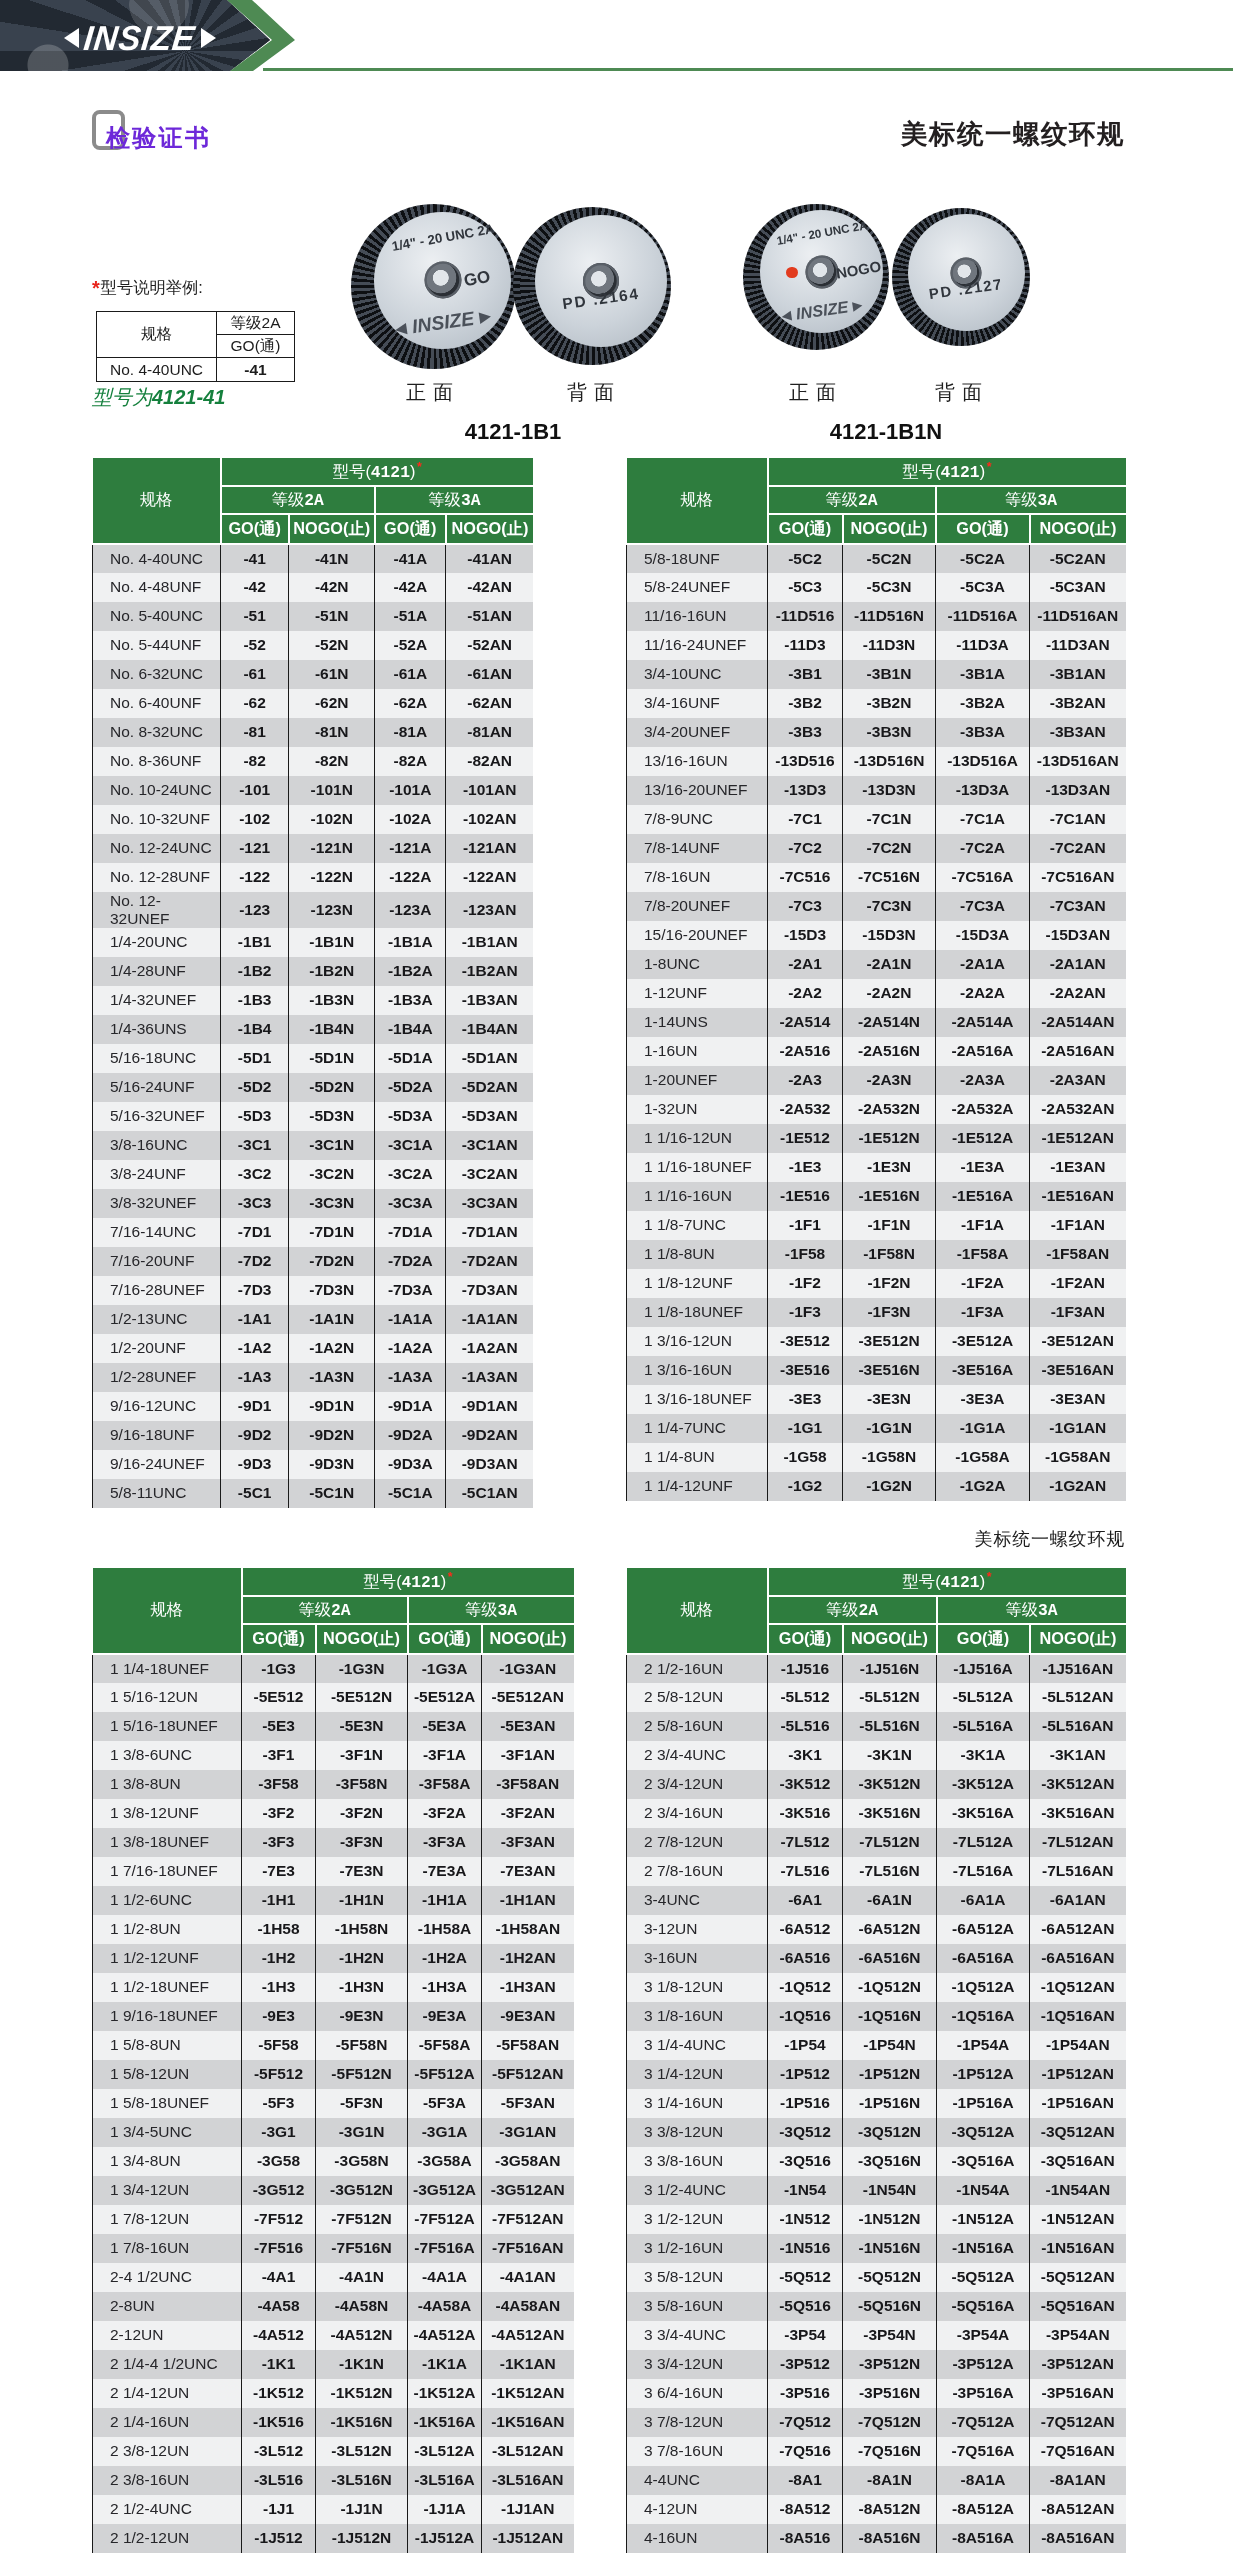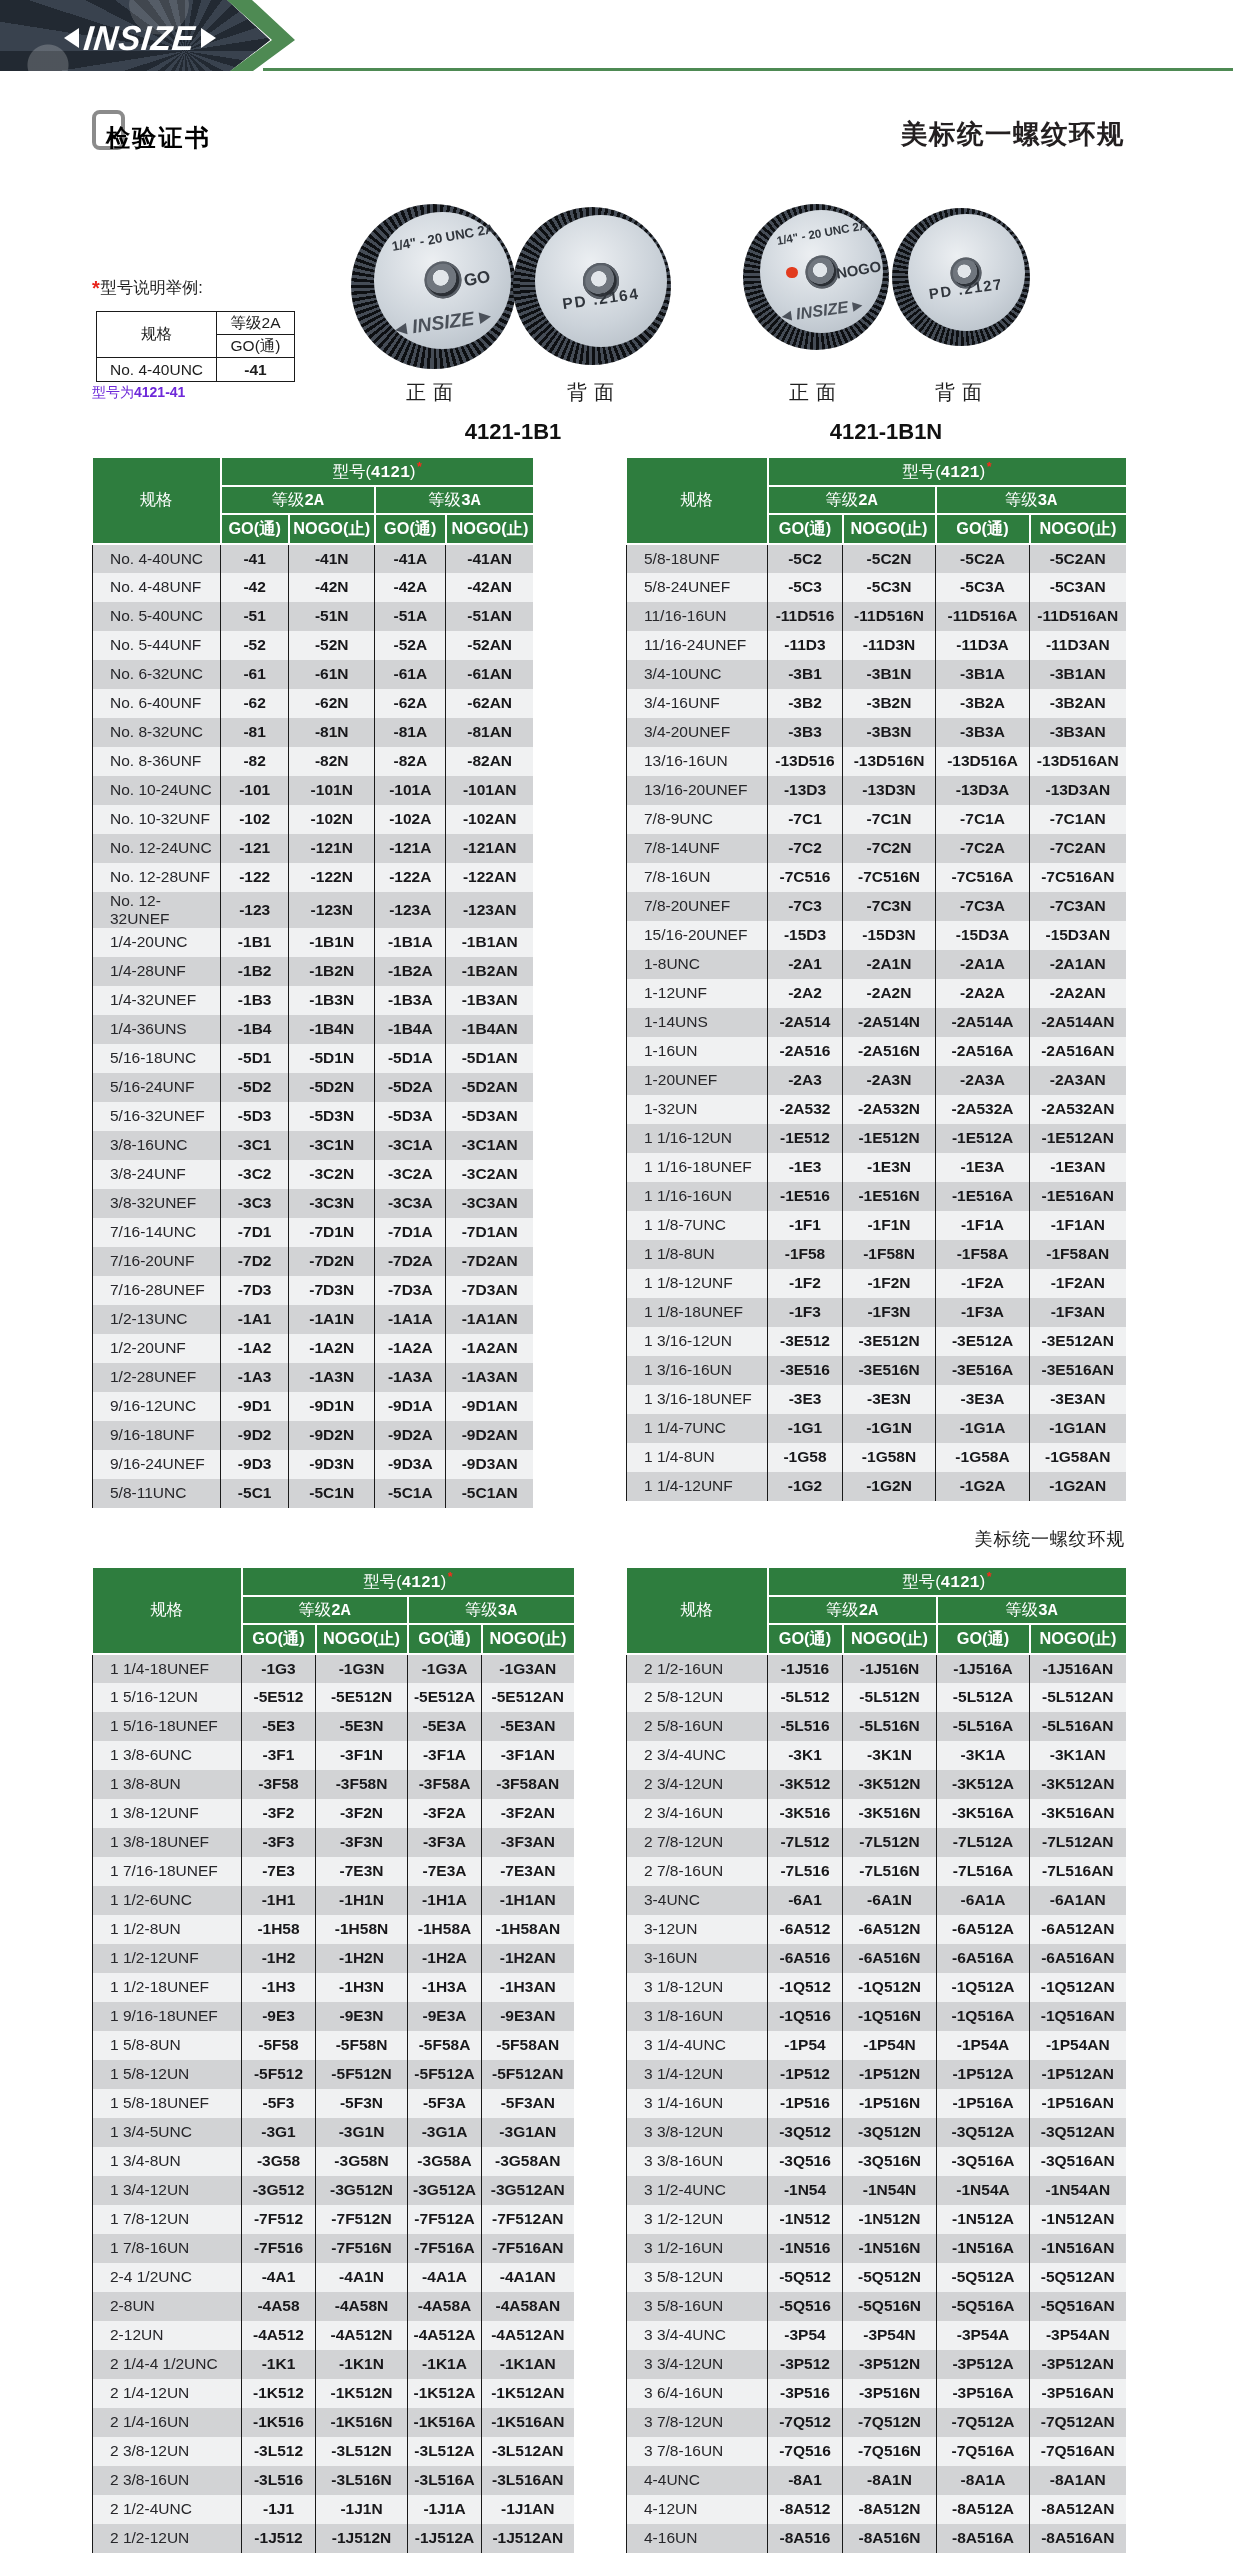--- a/index.html
+++ b/index.html
@@ -37,21 +37,21 @@
   .bullet-sq { width:8.5px; height:8.5px; background:#1a1a1a; margin:5.4px 7px 0 0; flex:0 0 auto; }
 
   
   .ex-note { position:absolute; left:92px; top:277px; font-size:16.3px; color:#1d1d1d; }
   .ex-star { color:#e8231a; font-size:20px; font-weight:bold; vertical-align:-1.6px; margin-right:0.8px; }
   .ex-table { position:absolute; left:96px; top:311px; border-collapse:collapse; background:#fff; }
   .ex-table td { border:1.6px solid #1a1a1a; font-size:15.5px; color:#1d1d1d; text-align:center; vertical-align:middle; }
   .ex-table .c1 { width:120px; }
   .ex-table .c2 { width:78px; height:23px; }
   .ex-table .val { height:24px; }
-  .ex-caption { position:absolute; left:92px; top:384px; font-size:14px; color:#6d28d9; }
+  .ex-caption { position:absolute; left:92px; top:384px; font-size:20px; color:#15803d;font-style:italic; }
   .ex-caption b { font-weight:bold; }
 
   
   .ring { position:absolute; border-radius:50%;
     background:repeating-conic-gradient(from 0deg, #0d0f12 0 2.4deg, #454c56 2.4deg 4.8deg); }
   .face { position:absolute; border-radius:50%;
     background:radial-gradient(circle at 42% 36%, #eceff2 0%, #ccd3da 55%, #aeb7c0 100%); }
   .hole { position:absolute; left:50%; top:50%; transform:translate(-50%,-50%); border-radius:50%;
     background:radial-gradient(circle at 44% 44%, #e2e6ea 0 26%, #70767e 28% 52%, #2b2f35 54% 100%);
     box-shadow:inset 0 0 0 2.3px #5a6068; }
@@ -99,21 +99,21 @@
   <div class="band-photo"></div>
   <div class="band-chevron" style="background: rgb(78, 138, 83);"></div>
   <div class="band-line" style="background: rgb(78, 138, 83);"></div>
   <div class="logo">
     <span class="tri-l"></span>
     <span class="word">INSIZE</span>
     <span class="tri-r"></span>
   </div>
 
   <div class="cert-frame"></div>
-  <div class="cert-text" style="color: #000000;">检验证书</div>
+  <div class="cert-text" style="color: #6d28d9;">检验证书</div>
   <div class="page-title">美标统一螺纹环规</div>
 
 
   <div class="ex-note"><span class="ex-star" style="color: rgb(232, 35, 26);">*</span><span>型号说明举例:</span></div>
   <table class="ex-table">
     <tbody>
       <tr>
         <td class="c1" rowspan="2">规格</td>
         <td class="c2">等级2A</td>
       </tr>

